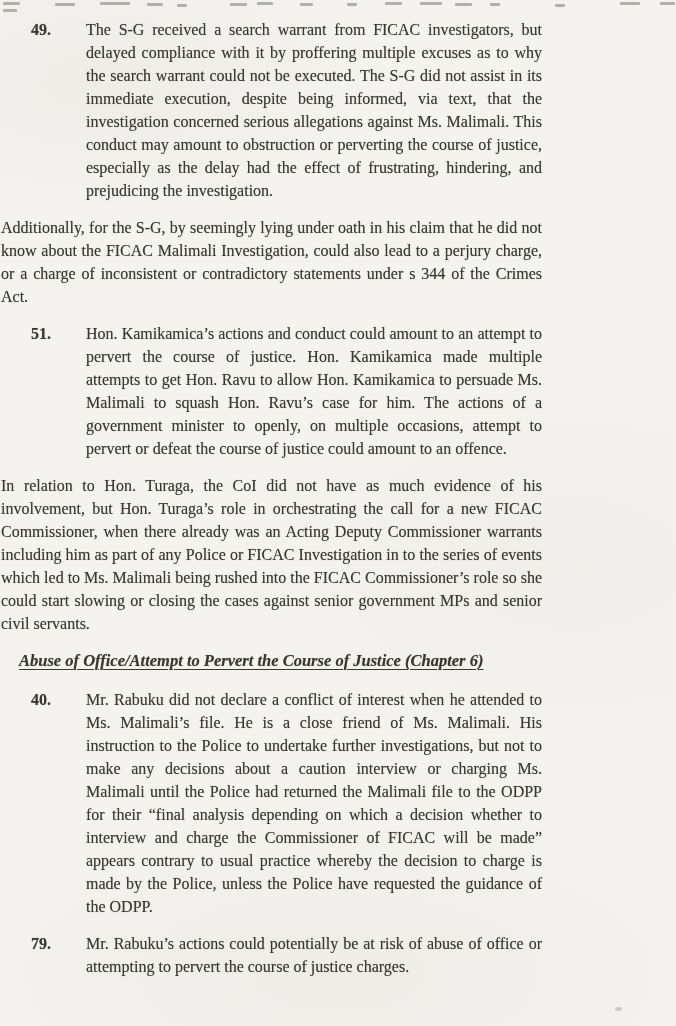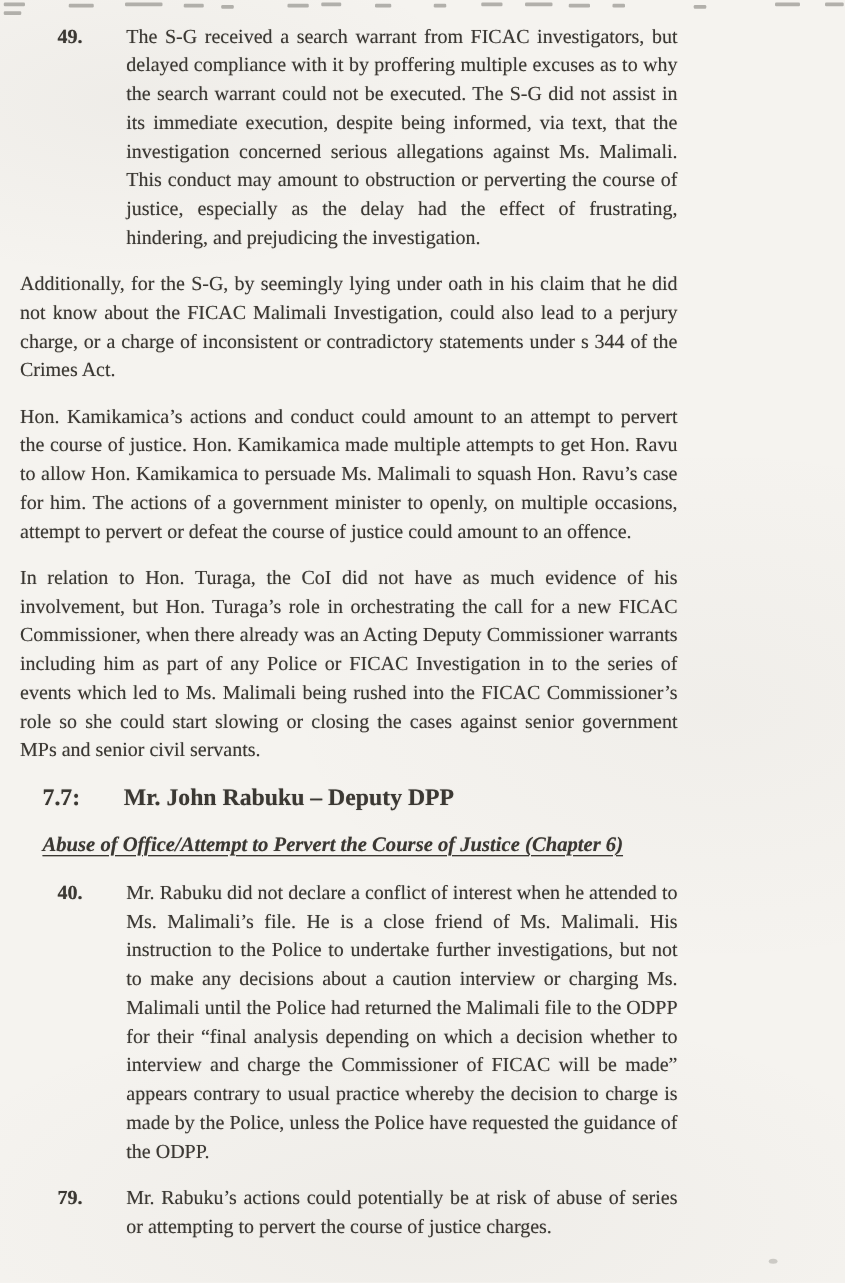--- a/index.html
+++ b/index.html
@@ -19,21 +19,21 @@
     position: absolute;
     inset: 0;
     pointer-events: none;
     background:
       radial-gradient(ellipse 400px 200px at 15% 8%, rgba(120,115,105,0.05), transparent 70%),
       radial-gradient(ellipse 500px 300px at 85% 55%, rgba(120,115,105,0.04), transparent 70%),
       radial-gradient(ellipse 600px 250px at 50% 95%, rgba(120,115,105,0.05), transparent 70%);
   }
   .page {
     position: relative;
-    padding: 18px 28px 0 16px;
+    padding: 18px 28px 0 1px;
     box-sizing: border-box;
     width: 570px;
     filter: blur(0.22px);
   }
   .para {
     display: flex;
     margin: 0 0 14px 0;
     font-size: 16px;
     line-height: 23px;
   }
@@ -99,45 +99,42 @@
   <div class="para">
     <span class="num">49.</span>
     <span class="ptext">The S-G received a search warrant from FICAC investigators, but delayed compliance with it by proffering multiple excuses as to why the search warrant could not be executed. The S-G did not assist in its immediate execution, despite being informed, via text, that the investigation concerned serious allegations against Ms. Malimali. This conduct may amount to obstruction or perverting the course of justice, especially as the delay had the effect of frustrating, hindering, and prejudicing the investigation.</span>
   </div>
 
   <div class="para">
     <span class="ptext">Additionally, for the S-G, by seemingly lying under oath in his claim that he did not know about the FICAC Malimali Investigation, could also lead to a perjury charge, or a charge of inconsistent or contradictory statements under s 344 of the Crimes Act.</span>
   </div>
 
   <div class="para">
+    <span class="num">51.</span>
     <span class="ptext">Hon. Kamikamica’s actions and conduct could amount to an attempt to pervert the course of justice. Hon. Kamikamica made multiple attempts to get Hon. Ravu to allow Hon. Kamikamica to persuade Ms. Malimali to squash Hon. Ravu’s case for him. The actions of a government minister to openly, on multiple occasions, attempt to pervert or defeat the course of justice could amount to an offence.</span>
   </div>
 
 
   <div class="para">
     <span class="ptext">In relation to Hon. Turaga, the CoI did not have as much evidence of his involvement, but Hon. Turaga’s role in orchestrating the call for a new FICAC Commissioner, when there already was an Acting Deputy Commissioner warrants including him as part of any Police or FICAC Investigation in to the series of events which led to Ms. Malimali being rushed into the FICAC Commissioner’s role so she could start slowing or closing the cases against senior government MPs and senior civil servants.</span>
   </div>
 
-  <div class="section-heading">
-    <span class="hnum">7.7:</span>
-    <span class="htitle">Mr. John Rabuku – Deputy DPP</span>
-  </div>
 
   <div class="subheading-row">
     <span class="sub">Abuse of Office/Attempt to Pervert the Course of Justice (Chapter 6)</span>
   </div>
 
   <div class="para">
     <span class="num">40.</span>
     <span class="ptext">Mr. Rabuku did not declare a conflict of interest when he attended to Ms. Malimali’s file. He is a close friend of Ms. Malimali. His instruction to the Police to undertake further investigations, but not to make any decisions about a caution interview or charging Ms. Malimali until the Police had returned the Malimali file to the ODPP for their “final analysis depending on which a decision whether to interview and charge the Commissioner of FICAC will be made” appears contrary to usual practice whereby the decision to charge is made by the Police, unless the Police have requested the guidance of the ODPP.</span>
   </div>
 
   <div class="para">
     <span class="num">79.</span>
-    <span class="ptext">Mr. Rabuku’s actions could potentially be at risk of abuse of series or attempting to pervert the course of justice charges.</span>
+    <span class="ptext">Mr. Rabuku’s actions could potentially be at risk of abuse of office or attempting to pervert the course of justice charges.</span>
   </div>
 
 </div>
 
 <div class="dash" style="left: 3px; top: 2px; width: 17px;"></div>
 <div class="dash" style="left: 3px; top: 9px; width: 14px;"></div>
 <div class="dash" style="left: 55px; top: 3px; width: 20px;"></div>
 <div class="dash" style="left: 100px; top: 2px; width: 30px;"></div>
 <div class="dash" style="left: 147px; top: 3px; width: 16px;"></div>
 <div class="dash" style="left: 177px; top: 4px; width: 10px;"></div>

